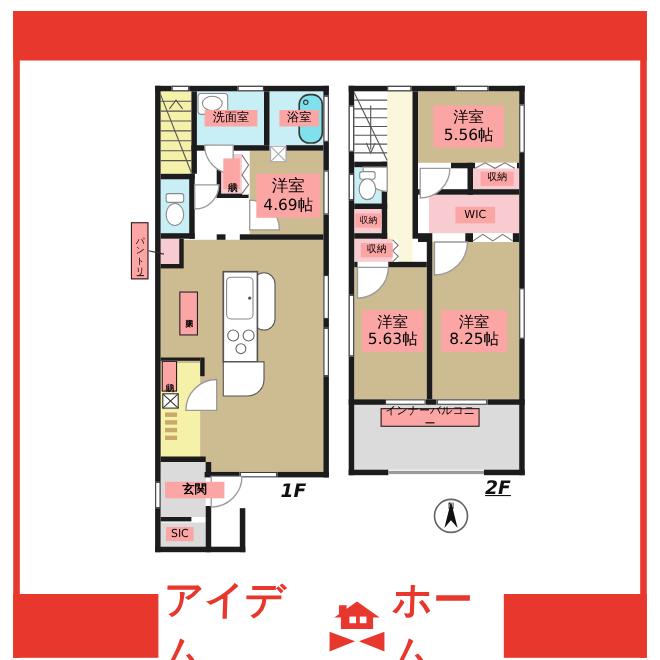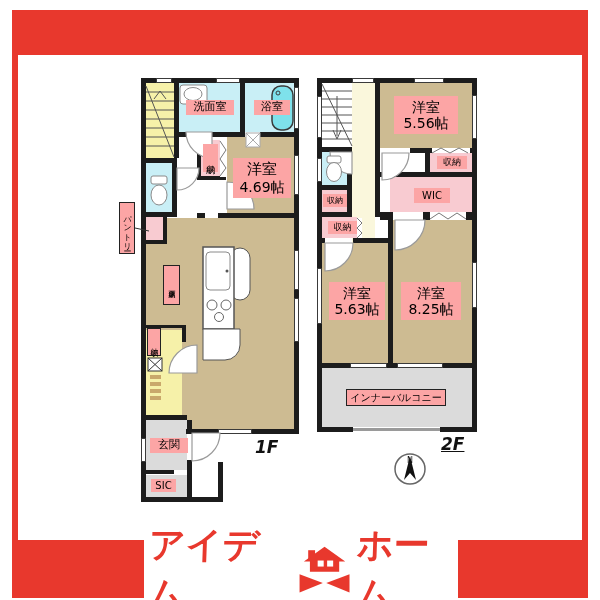--- a/index.html
+++ b/index.html
@@ -219,41 +219,41 @@
   <div class="lbl" style="left:186px;top:100px;width:48px;height:15px;font-size:11px;">洗面室</div>
   <div class="lbl" style="left:254px;top:100px;width:36px;height:15px;font-size:11px;">浴室</div>
   <div class="lbl two-line" style="left:233px;top:158px;width:58px;height:40px;font-size:15px;">
     <span>洋室</span>
     <span style="font-size:14px;">4.69帖</span>
   </div>
   <div class="lbl vert" style="left:203px;top:144px;width:15px;height:28px;font-size:9px;">収納</div>
   <div class="lbl vert bordered" style="left:119px;top:202px;width:16px;height:52px;font-size:8px;">パントリー</div>
   <div class="lbl vert bordered" style="left:163px;top:265px;width:17px;height:40px;font-size:7px;">床下収納</div>
   <div class="lbl vert bordered" style="left:147px;top:328px;width:14px;height:28px;font-size:8px;">収納</div>
-  <div class="lbl" style="left:150px;top:438px;width:38px;height:15px;font-size:11px;">玄関</div>
+  <div class="lbl" style="left:150px;top:438px;width:54px;height:15px;font-size:11px;font-weight:bold;">玄関</div>
   <div class="lbl" style="left:151px;top:479px;width:25px;height:13px;font-size:10px;">SIC</div>
   <div class="flabel" style="left:255px;top:437px;">1F</div>
 
   <div class="lbl two-line" style="left:394px;top:96px;width:64px;height:38px;font-size:14px;">
     <span>洋室</span>
     <span>5.56帖</span>
   </div>
   <div class="lbl" style="left:437px;top:156px;width:30px;height:13px;font-size:9px;">収納</div>
   <div class="lbl" style="left:323px;top:194px;width:24px;height:13px;font-size:8px;">収納</div>
   <div class="lbl" style="left:328px;top:221px;width:29px;height:13px;font-size:9px;">収納</div>
   <div class="lbl" style="left:414px;top:188px;width:36px;height:15px;font-size:10px;">WIC</div>
   <div class="lbl two-line" style="left:329px;top:282px;width:56px;height:38px;font-size:14px;">
     <span>洋室</span>
     <span>5.63帖</span>
   </div>
   <div class="lbl two-line" style="left:401px;top:282px;width:60px;height:38px;font-size:14px;">
     <span>洋室</span>
     <span>8.25帖</span>
   </div>
-  <div class="lbl bordered" style="left:346px;top:389px;width:100px;height:17px;font-size:10px;">インナーバルコニー</div>
+  <div class="lbl bordered" style="left:346px;top:371px;width:90px;height:17px;font-size:10px;">インナーバルコニー</div>
   <div class="flabel" style="left:441px;top:434px;text-decoration:underline;">2F</div>
 
   <div id="logo-row">
     <span class="logo-text">アイデム</span>
     <svg width="56" height="50" viewBox="0 0 64 56">
       <g fill="#E8382D">
         <rect x="13" y="5" width="8" height="12"></rect>
         <path d="M32,1 L8,18 L15,18 L15,30 L49,30 L49,18 L56,18 Z"></path>
         <path d="M3,33 L30,43 L3,54 Z"></path>
         <path d="M61,33 L34,43 L61,54 Z"></path>

